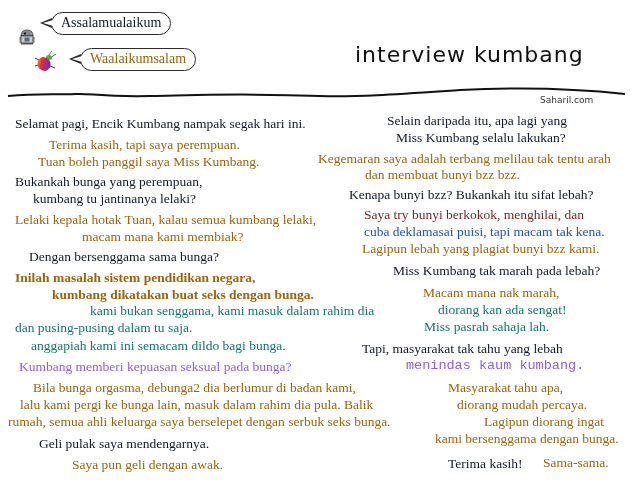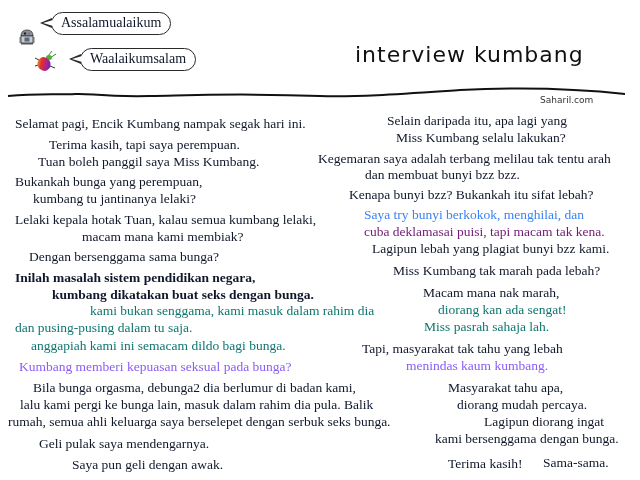--- a/index.html
+++ b/index.html
@@ -3,21 +3,21 @@
   <meta charset="utf-8">
   <style>
     html, body { margin: 0; padding: 0; }
     body {
       width: 640px; height: 480px; background: #ffffff; position: relative; overflow: hidden;
       font-family: "Liberation Serif", "DejaVu Serif", serif;
     }
     .abs { position: absolute; white-space: nowrap; }
     .line { position: absolute; white-space: nowrap; font-size: 13.5px; line-height: 16px; }
     .q { color: #0f172a; }
-    .a { color: #0f172a; text-align: center; }
+    .a { color: #a16207; text-align: center; }
     .qf { color: #8b5cf6; }
     .af { color: #0f766e; }
     .bubble {
       position: absolute; border: 1.6px solid #2a2a2a; border-radius: 16px;
       background: #fff; padding: 1px 9px 2px 9px; font-size: 14px; line-height: 18px;
     }
     .bubble .tail {
       position: absolute; left: -12px; top: 5px; width: 0; height: 0;
       border-top: 5px solid transparent; border-bottom: 5px solid transparent;
       border-right: 12px solid #2a2a2a;
@@ -109,27 +109,27 @@
 <div class="line a" style="left:20px;top:397px;">lalu kami pergi ke bunga lain, masuk dalam rahim dia pula. Balik</div>
 <div class="line a" style="left:8px;top:414px;">rumah, semua ahli keluarga saya berselepet dengan serbuk seks bunga.</div>
 <div class="line q" style="left:39px;top:436px;">Geli pulak saya mendengarnya.</div>
 <div class="line a" style="left:72px;top:457px;">Saya pun geli dengan awak.</div>
 
 <div class="line q" style="left:387px;top:113px;">Selain daripada itu, apa lagi yang</div>
 <div class="line q" style="left:396px;top:130px;">Miss Kumbang selalu lakukan?</div>
 <div class="line a" style="left:318px;top:151px;">Kegemaran saya adalah terbang melilau tak tentu arah</div>
 <div class="line a" style="left:325px;top:167px;margin-left:40px;">dan membuat bunyi bzz bzz.</div>
 <div class="line q" style="left:349px;top:187px;">Kenapa bunyi bzz? Bukankah itu sifat lebah?</div>
-<div class="line af" style="left:364px;top:207px;color:#3b82f6;">Saya try bunyi berkokok, menghilai, dan</div>
-<div class="line af" style="left:364px;top:224px;color:#701a75;">cuba deklamasai puisi, tapi macam tak kena.</div>
-<div class="line a" style="left:372px;top:241px;">Lagipun lebah yang plagiat bunyi bzz kami.</div>
+<div class="line af" style="left:364px;top:207px;color:#7f1d1d;">Saya try bunyi berkokok, menghilai, dan</div>
+<div class="line af" style="left:364px;top:224px;color:#1d4ed8;">cuba deklamasai puisi, tapi macam tak kena.</div>
+<div class="line a" style="left:362px;top:241px;">Lagipun lebah yang plagiat bunyi bzz kami.</div>
 <div class="line q" style="left:393px;top:263px;">Miss Kumbang tak marah pada lebah?</div>
 <div class="line a" style="left:423px;top:285px;">Macam mana nak marah,</div>
 <div class="line af" style="left:438px;top:302px;">diorang kan ada sengat!</div>
 <div class="line af" style="left:424px;top:319px;">Miss pasrah sahaja lah.</div>
 <div class="line q" style="left:362px;top:341px;">Tapi, masyarakat tak tahu yang lebah</div>
-<div class="line qf" style="left:406px;top:358px;">menindas kaum kumbang.</div>
+<div class="line qf" style="left:406px;top:358px;font-family:Liberation Mono, monospace;">menindas kaum kumbang.</div>
 <div class="line a" style="left:448px;top:380px;">Masyarakat tahu apa,</div>
 <div class="line a" style="left:457px;top:397px;">diorang mudah percaya.</div>
 <div class="line a" style="left:484px;top:414px;">Lagipun diorang ingat</div>
 <div class="line a" style="left:435px;top:431px;font-family:Liberation Serif, serif;">kami bersenggama dengan bunga.</div>
 <div class="line q" style="left:448px;top:456px;">Terima kasih!</div>
 <div class="line a" style="left:543px;top:455px;">Sama-sama.</div>
 
 </body></html>

